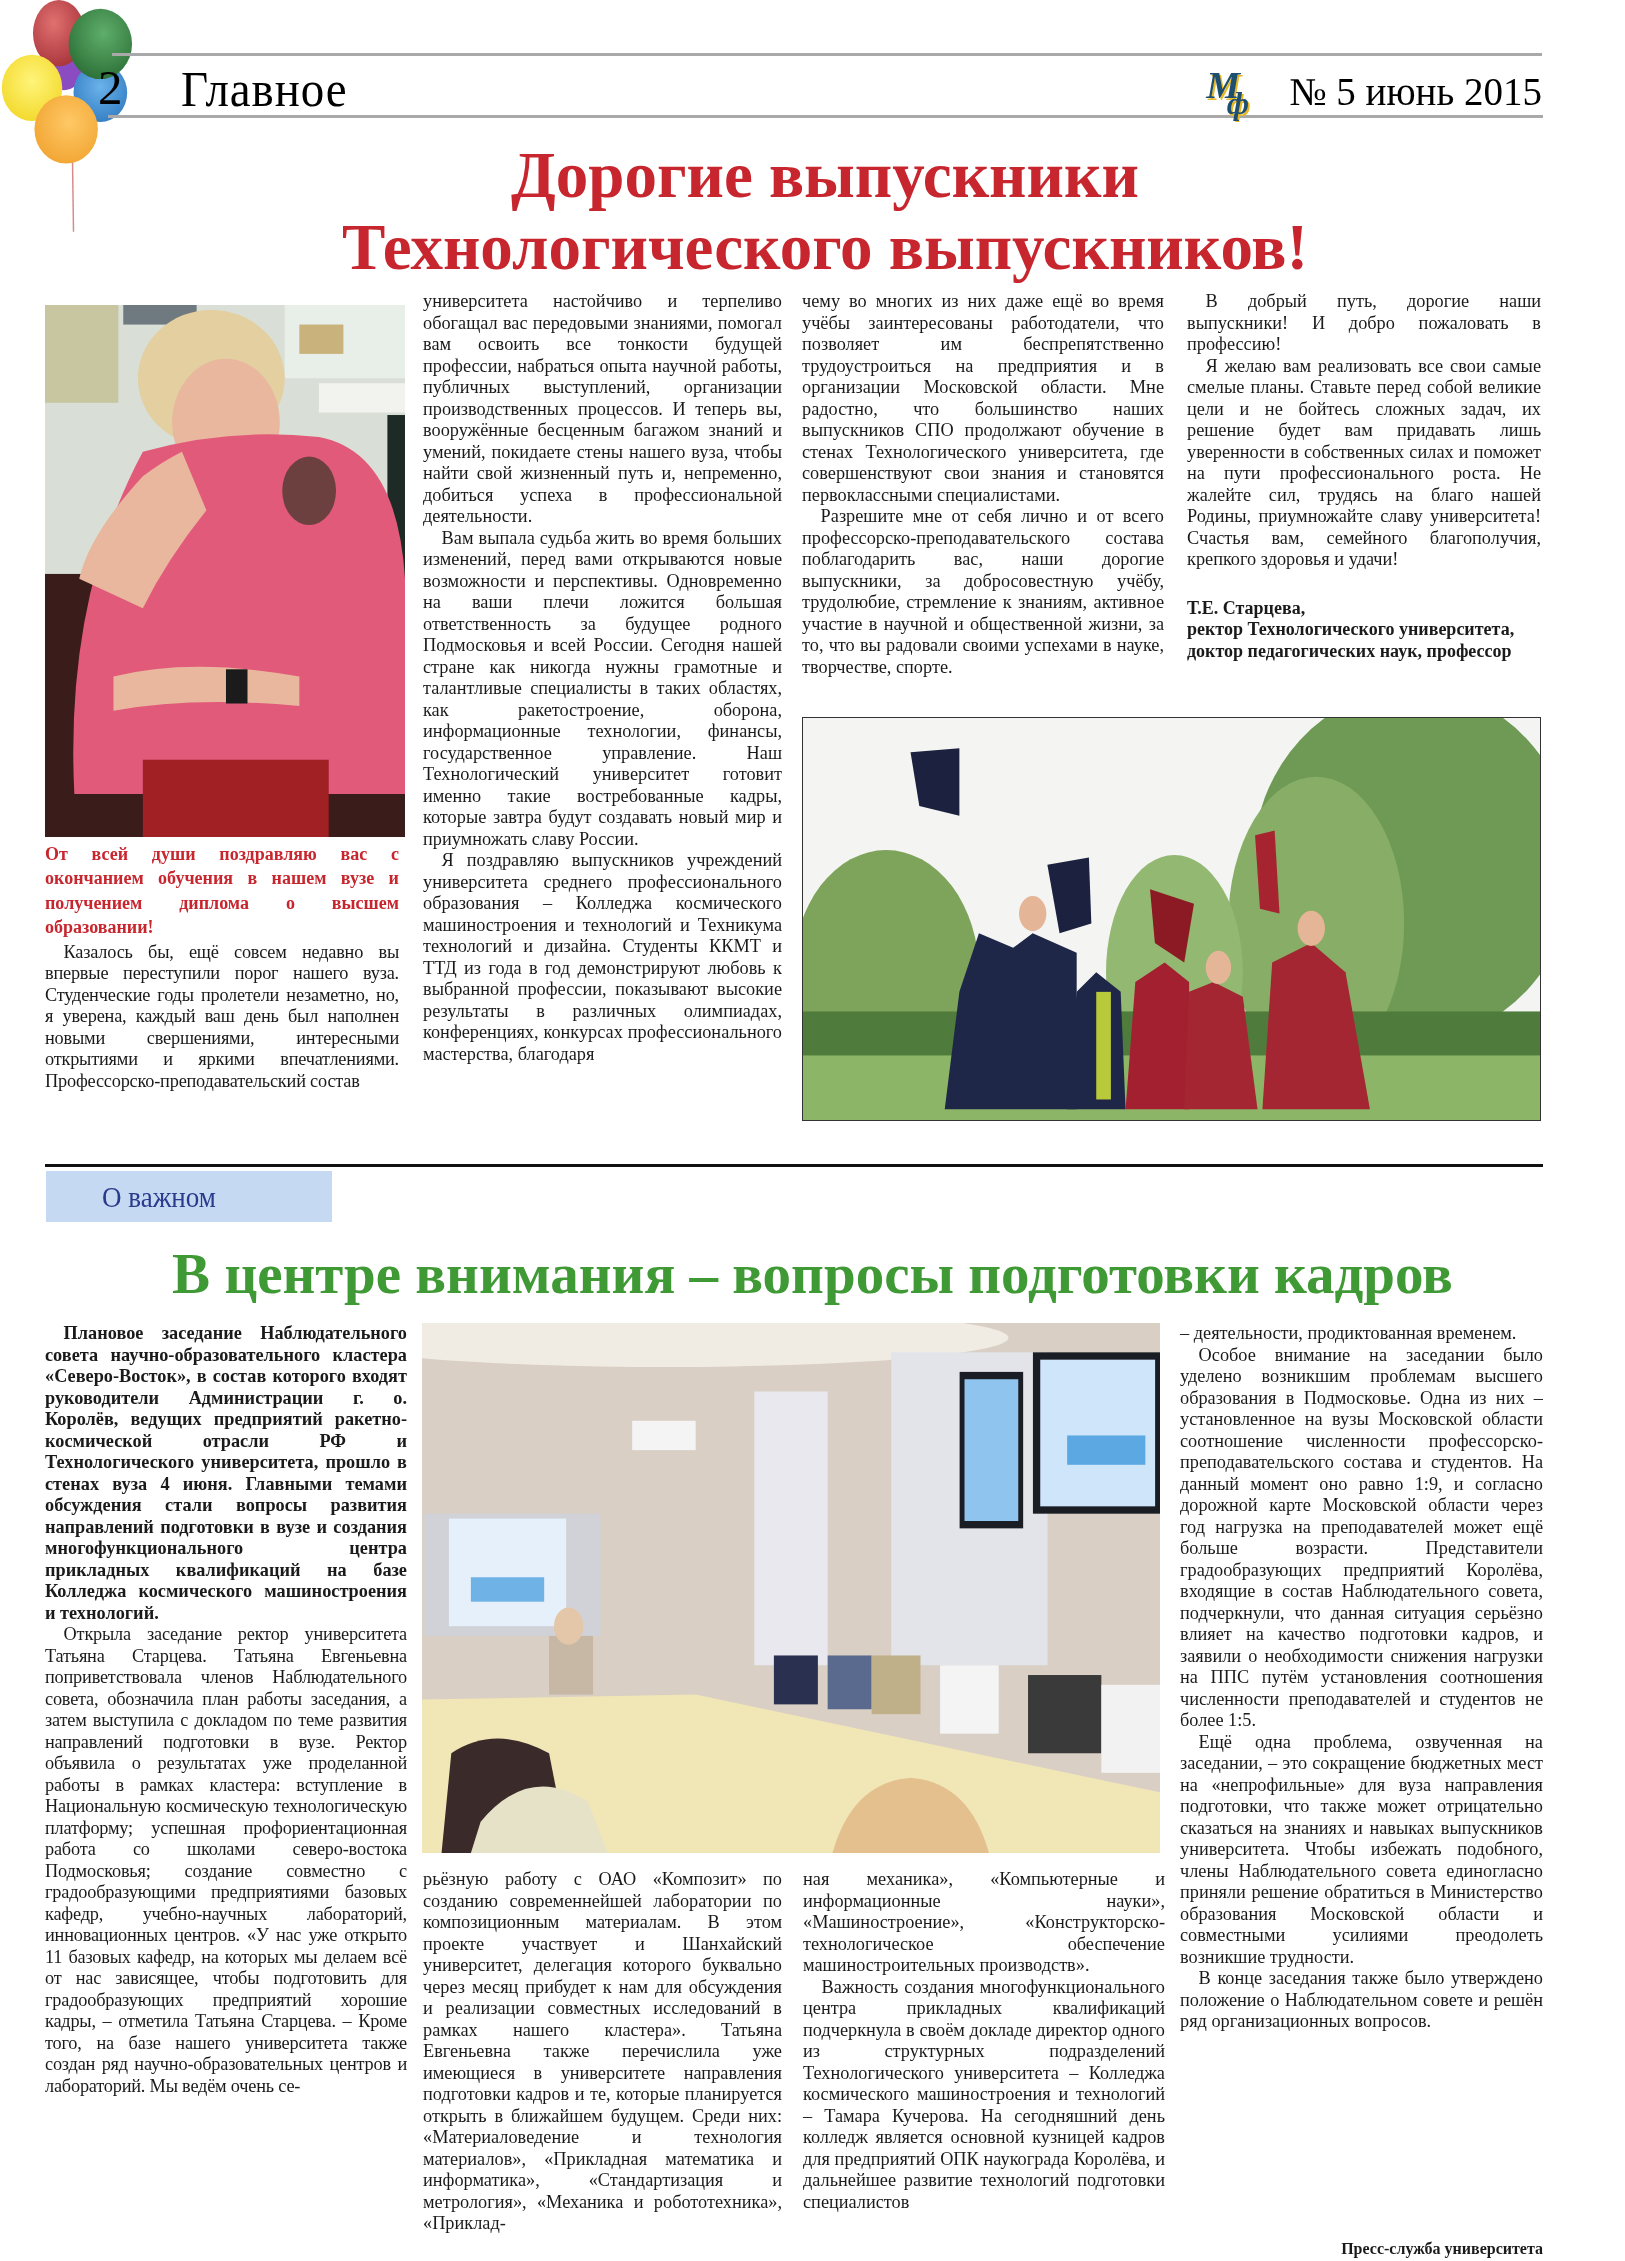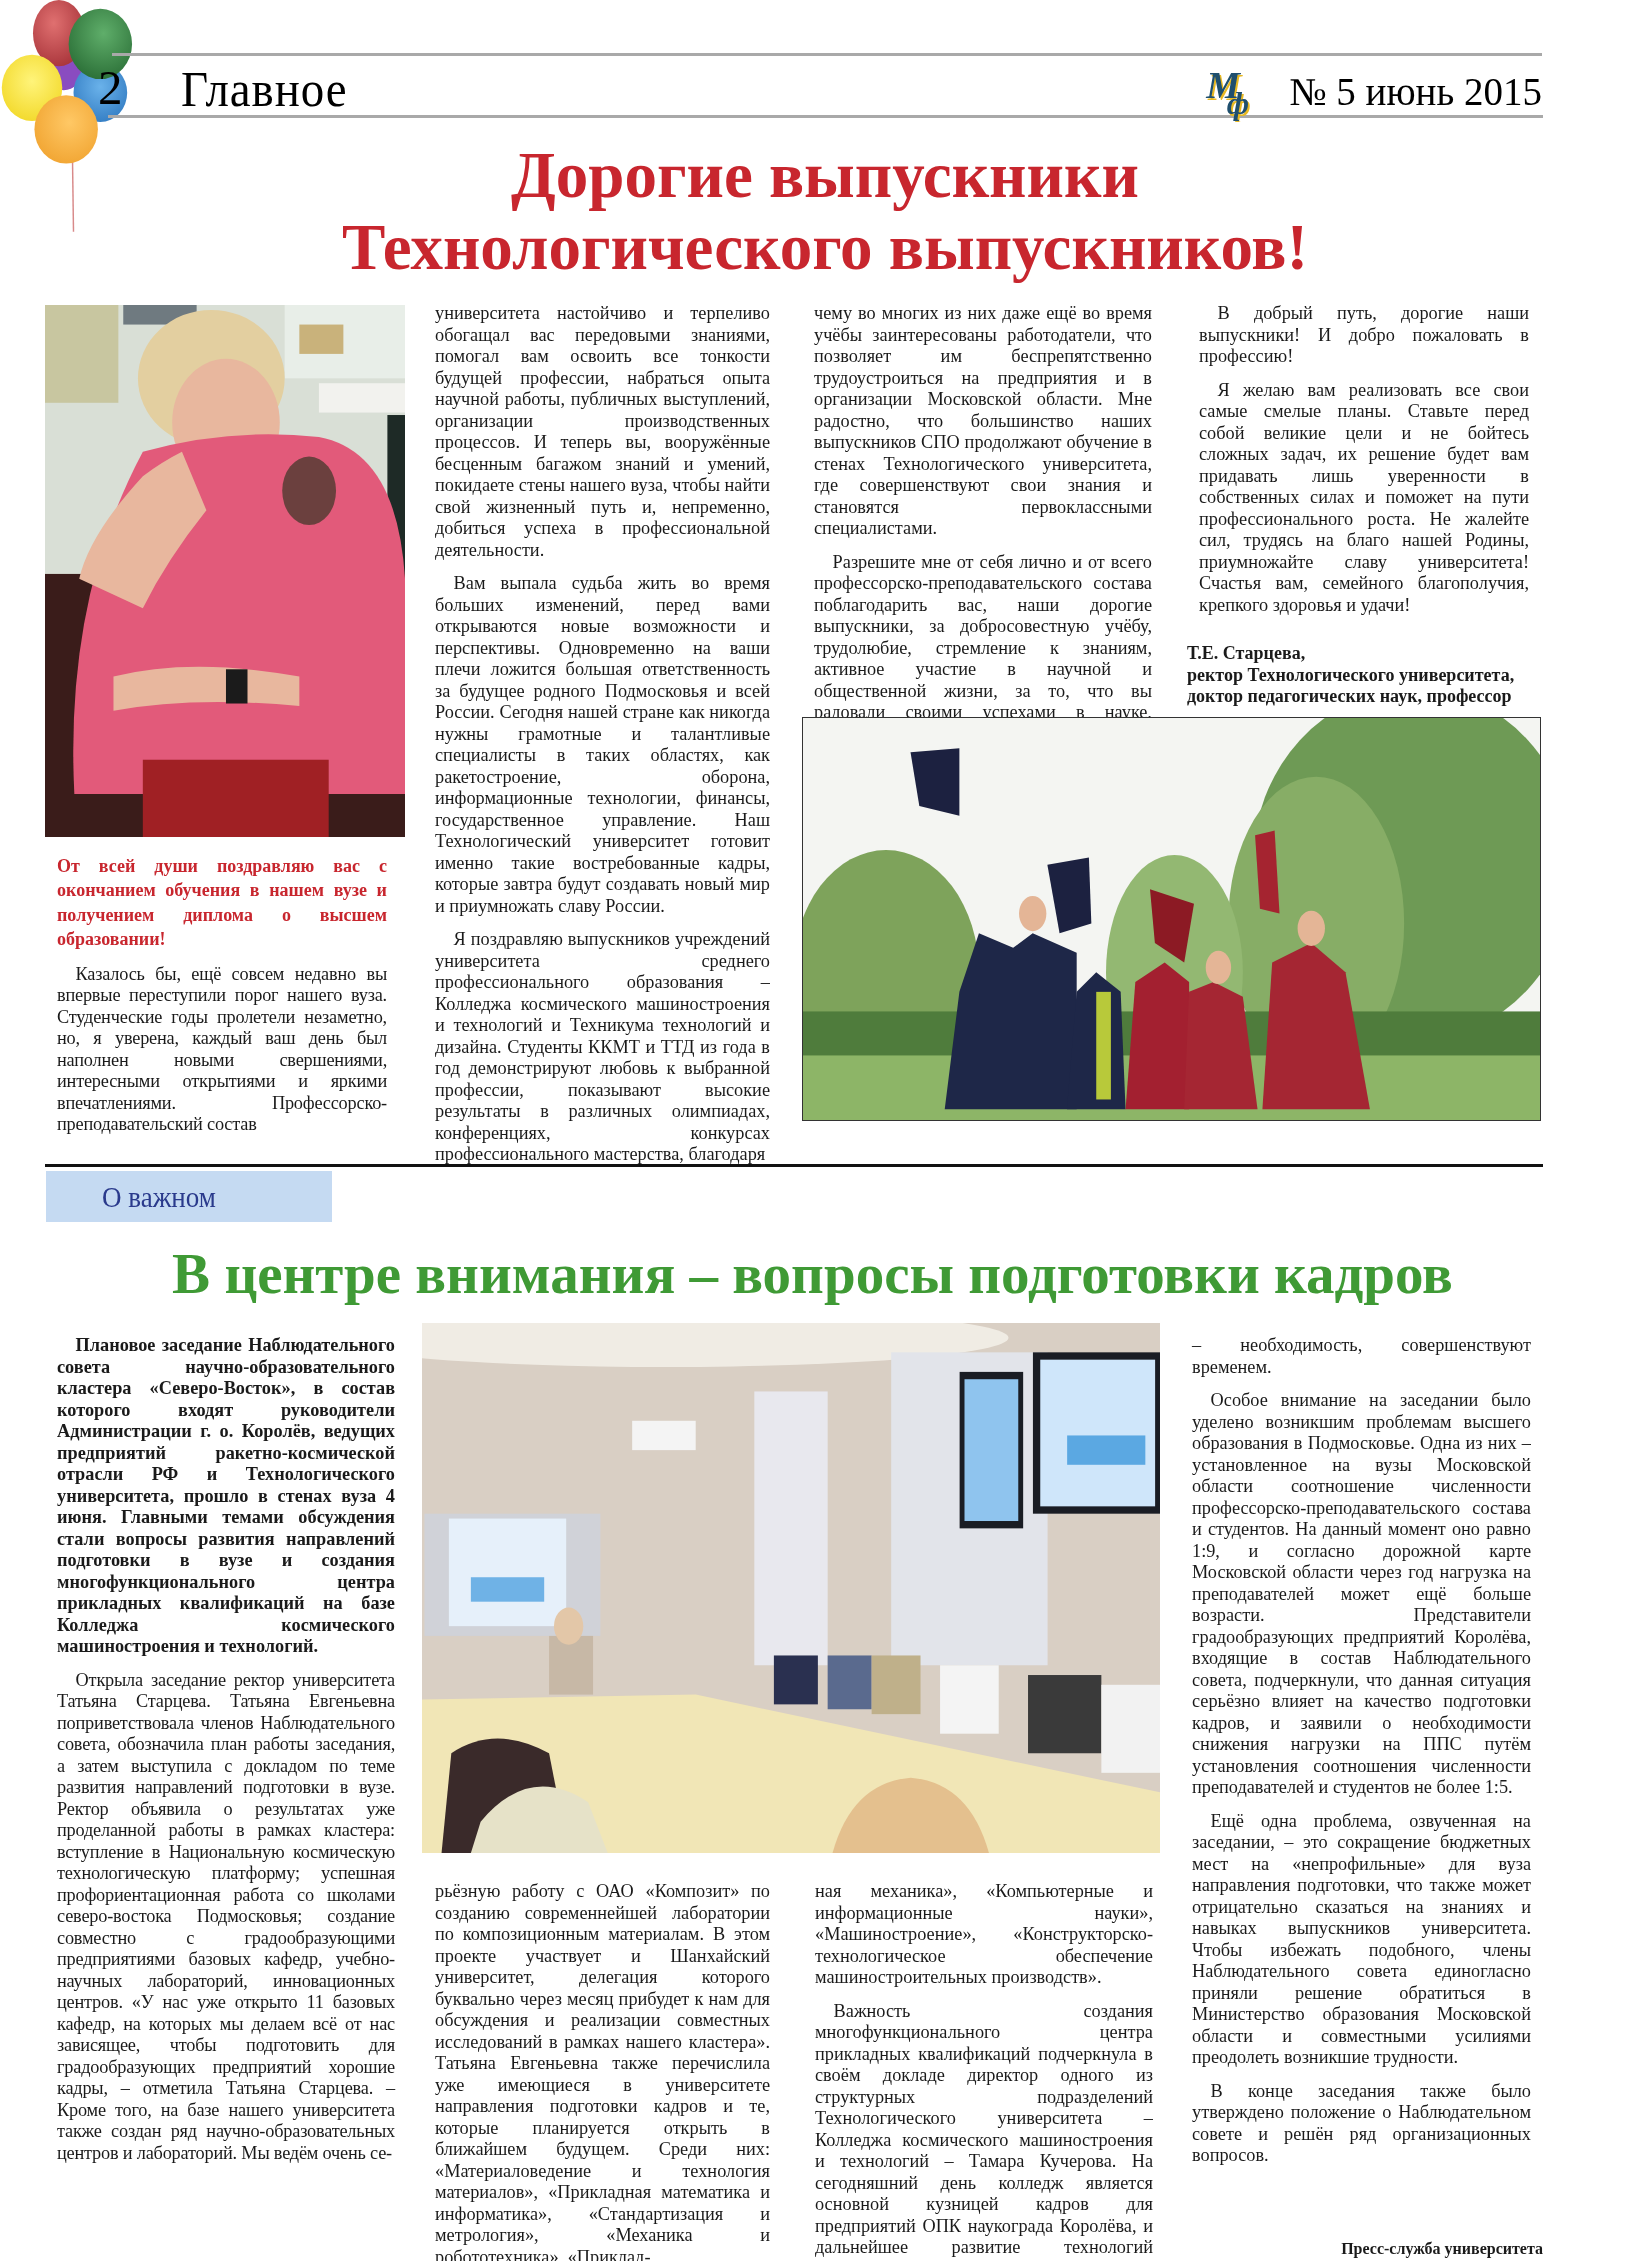--- a/index.html
+++ b/index.html
@@ -22,21 +22,21 @@
   
   .headline1 { left: 0; width: 1625px; top: 139px; text-align: center; color: #c8262e;
                font-weight: bold; font-size: 65px; line-height: 72px; }
   .headline1 span { display: block; margin-left: 25px; }
 
   .photo1 { left: 45px; top: 305px; width: 360px; height: 532px; overflow: hidden; }
   .photo2 { left: 802px; top: 717px; width: 737px; height: 402px; overflow: hidden; border: 0.5px solid #333; }
   .photo3 { left: 422px; top: 1323px; width: 738px; height: 530px; overflow: hidden; }
 
   .col { position: absolute; font-size: 18.3px; line-height: 21.5px; text-align: justify; hyphens: manual; }
-  .col p { margin: 12px; text-indent: 18.6px; }
+  .col p { margin: 0; text-indent: 18.6px; }
   .col p.noindent { text-indent: 0; }
 
   .lead-red { color: #c8262e; font-weight: bold; font-size: 18px; line-height: 24.4px; text-indent: 0 !important; margin-bottom: 2px !important; }
   .narrow { font-family: "Liberation Sans Narrow", "Liberation Serif", serif; letter-spacing: -0.2px; }
 
   .a1c1 { left: 45px; top: 842px; width: 354px; }
   .a1c2 { left: 423px; top: 291px; width: 359px; }
   .a1c3 { left: 802px; top: 291px; width: 362px; }
   .a1c4 { left: 1187px; top: 291px; width: 354px; }
 
@@ -221,20 +221,20 @@
 <div class="col a2c2">
   <p class="noindent">рьёзную работу с ОАО «Композит» по созданию современнейшей лаборатории по композиционным материалам. В этом проекте участвует и Шанхайский университет, делегация которого буквально через месяц прибудет к нам для обсуждения и реализации совместных исследований в рамках нашего кластера». Татьяна Евгеньевна также перечислила уже имеющиеся в университете направления подготовки кадров и те, которые планируется открыть в ближайшем будущем. Среди них: «Материаловедение и технология материалов», «Прикладная математика и информатика», «Стандартизация и метрология», «Механика и робототехника», «Приклад-</p>
 </div>
 
 <div class="col a2c3">
   <p class="noindent">ная механика», «Компьютерные и информационные науки», «Машиностроение», «Конструкторско-технологическое обеспечение машиностроительных производств».</p>
   <p>Важность создания многофункционального центра прикладных квалификаций подчеркнула в своём докладе директор одного из структурных подразделений Технологического университета – Колледжа космического машиностроения и технологий – Тамара Кучерова. На сегодняшний день колледж является основной кузницей кадров для предприятий ОПК наукограда Королёва, и дальнейшее развитие технологий подготовки специалистов</p>
 </div>
 
 <div class="col a2c4">
-  <p class="noindent">– необходимость, совершенствуют временем.</p>
+  <p class="noindent">– деятельности, продиктованная временем.</p>
   <p>Особое внимание на заседании было уделено возникшим проблемам высшего образования в Подмосковье. Одна из них – установленное на вузы Московской области соотношение численности профессорско-преподавательского состава и студентов. На данный момент оно равно 1:9, и согласно дорожной карте Московской области через год нагрузка на преподавателей может ещё больше возрасти. Представители градообразующих предприятий Королёва, входящие в состав Наблюдательного совета, подчеркнули, что данная ситуация серьёзно влияет на качество подготовки кадров, и заявили о необходимости снижения нагрузки на ППС путём установления соотношения численности преподавателей и студентов не более 1:5.</p>
   <p>Ещё одна проблема, озвученная на заседании, – это сокращение бюджетных мест на «непрофильные» для вуза направления подготовки, что также может отрицательно сказаться на знаниях и навыках выпускников университета. Чтобы избежать подобного, члены Наблюдательного совета единогласно приняли решение обратиться в Министерство образования Московской области и совместными усилиями преодолеть возникшие трудности.</p>
   <p>В конце заседания также было утверждено положение о Наблюдательном совете и решён ряд организационных вопросов.</p>
 </div>
 
 <div class="abs credit">Пресс-служба университета</div>
 
 
 </body></html>

